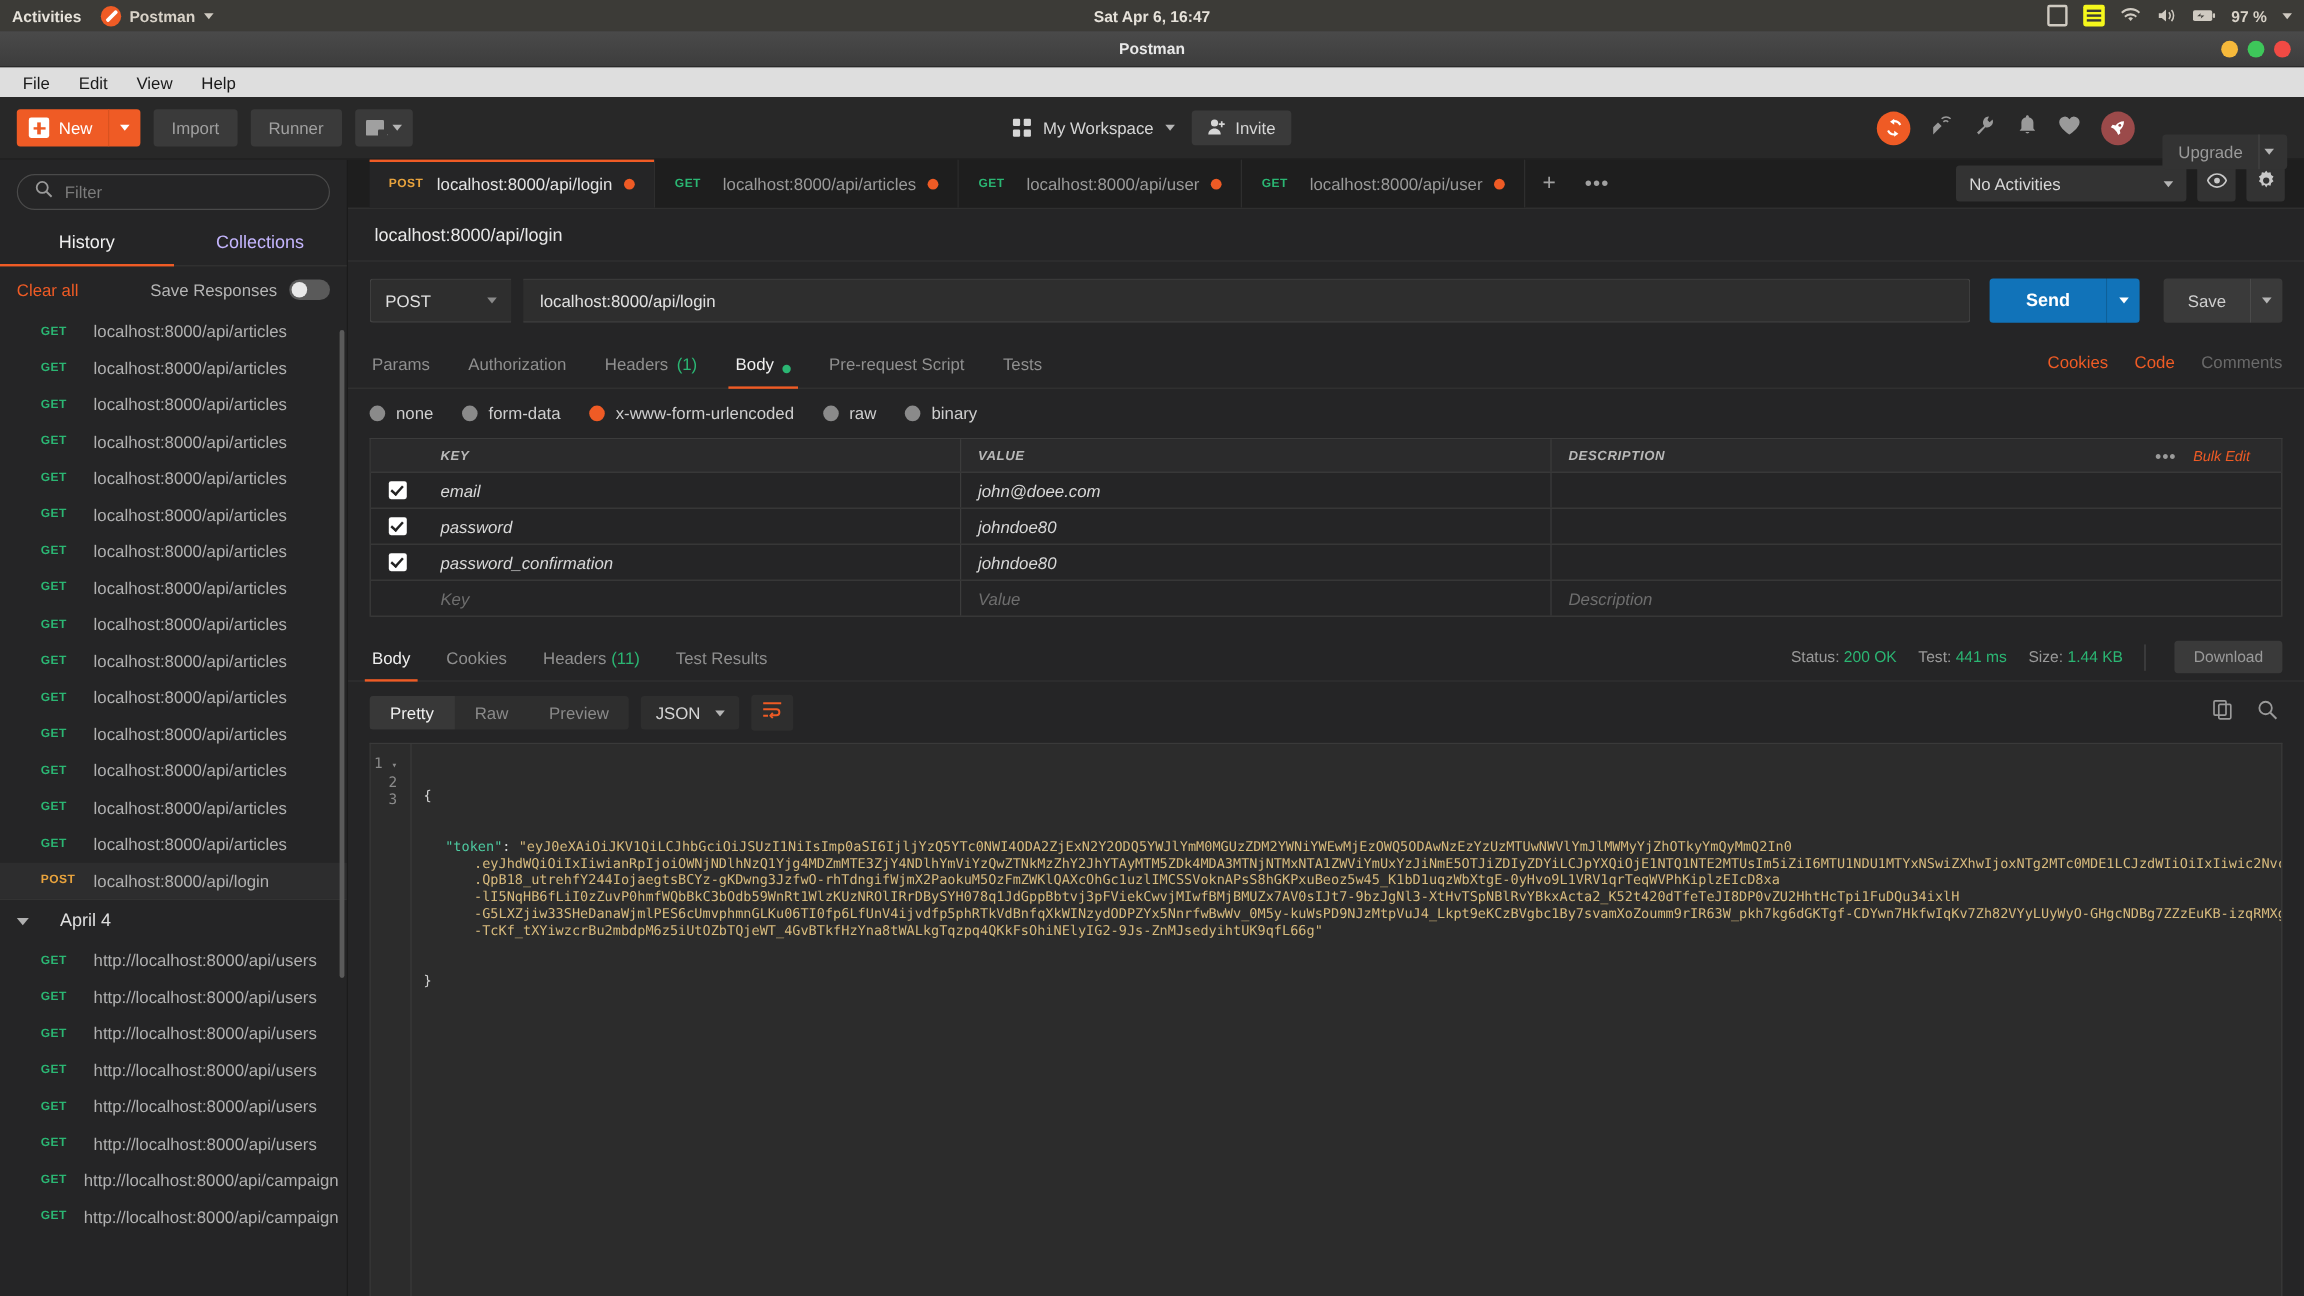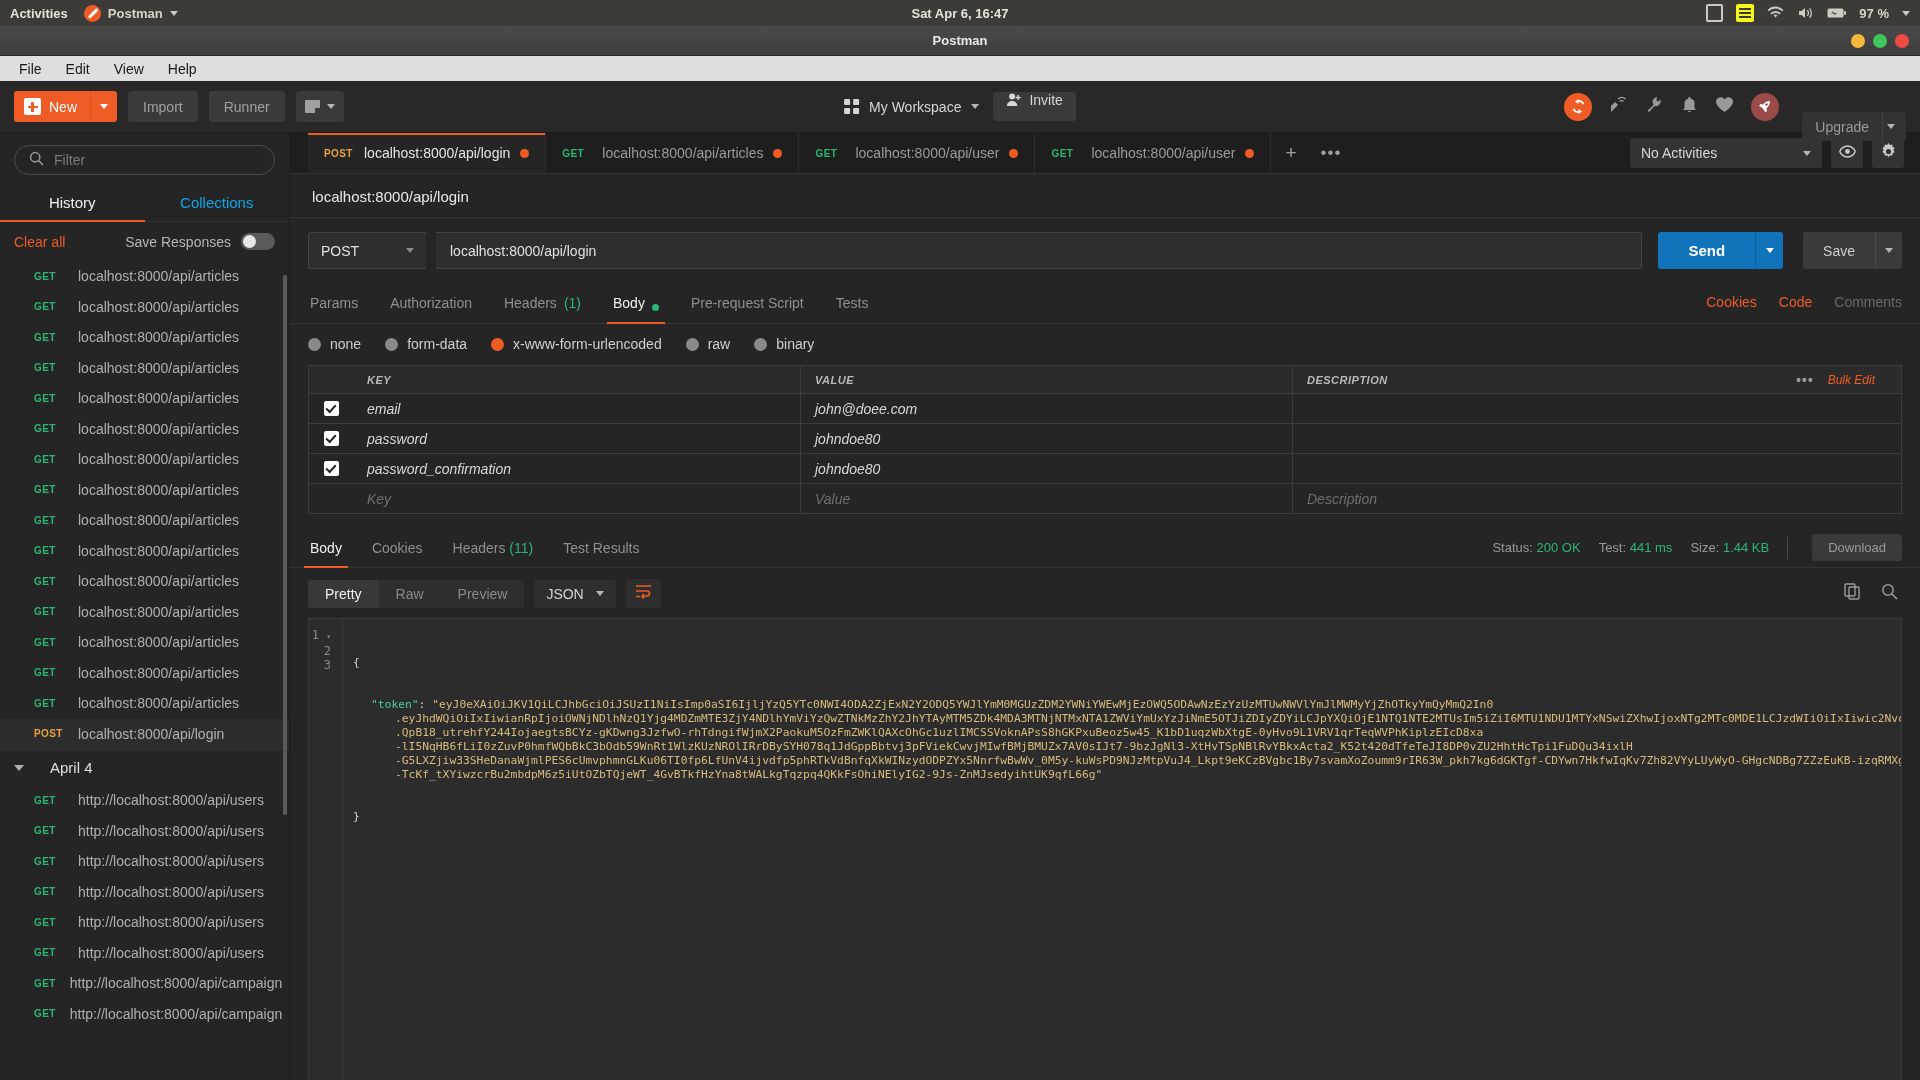--- a/index.html
+++ b/index.html
@@ -131,21 +131,21 @@
   }
   .ws-sel { display: flex; align-items: center; gap: 10px; color: #d6d6d6; font-size: 14px; }
   .grid-icon {
     width: 15px; height: 15px; display: grid;
     grid-template-columns: 1fr 1fr; grid-template-rows: 1fr 1fr; gap: 2.5px;
   }
   .grid-icon i { background: #d6d6d6; border-radius: 1px; }
   .caret-g { width: 0; height: 0; border-left: 4.5px solid transparent;
     border-right: 4.5px solid transparent; border-top: 5px solid #b5b5b5; }
   .invite-btn {
-    display: flex; align-items: flex-start; gap: 8px; background: #3a3a3a;
+    display: flex; align-items: center; gap: 8px; background: #3a3a3a;
     border-radius: 3px; padding: 0 13px; height: 29px;
     color: #d6d6d6; font-size: 14px;
   }
   .tb-right {
     margin-left: auto; display: flex; align-items: center; gap: 17px;
   }
   .sync-circle {
     width: 28px; height: 28px; border-radius: 50%; background: #ef5b25;
     display: flex; align-items: center; justify-content: center;
   }
@@ -175,21 +175,21 @@
     display: flex; align-items: center; gap: 10px; padding: 0 14px;
   }
   .filter-box input {
     background: transparent; border: 0; outline: none; color: #d0d0d0;
     font-size: 14px; font-family: inherit; width: 100%;
   }
   .filter-box input::placeholder { color: #7b7b7b; }
   .side-tabs { display: flex; border-bottom: 1px solid #333; }
   .side-tab {
     flex: 1; text-align: center; padding: 9px 0 10px; font-size: 15px;
-    color: #0ea5e9; position: relative;
+    color: #c4b5fd; position: relative;
   }
   .side-tab.active { color: #f0f0f0; }
   .side-tab.active::after {
     content: ""; position: absolute; left: 0; right: 0; bottom: -1px;
     height: 2px; background: #ef5b25;
   }
   .side-actions {
     display: flex; align-items: center; padding: 11px 14px;
     font-size: 14px; justify-content: space-between;
   }

